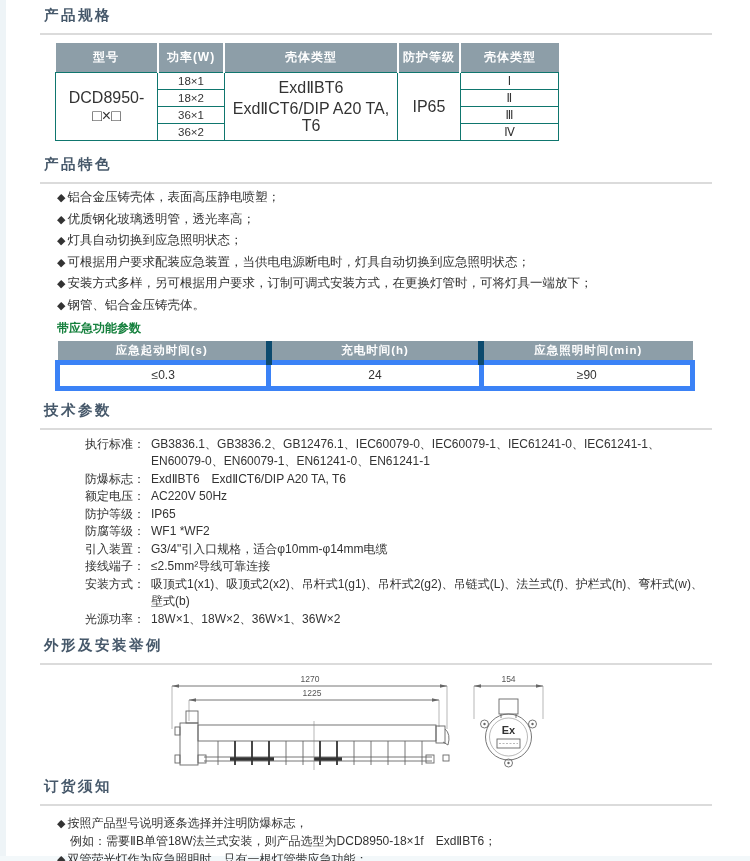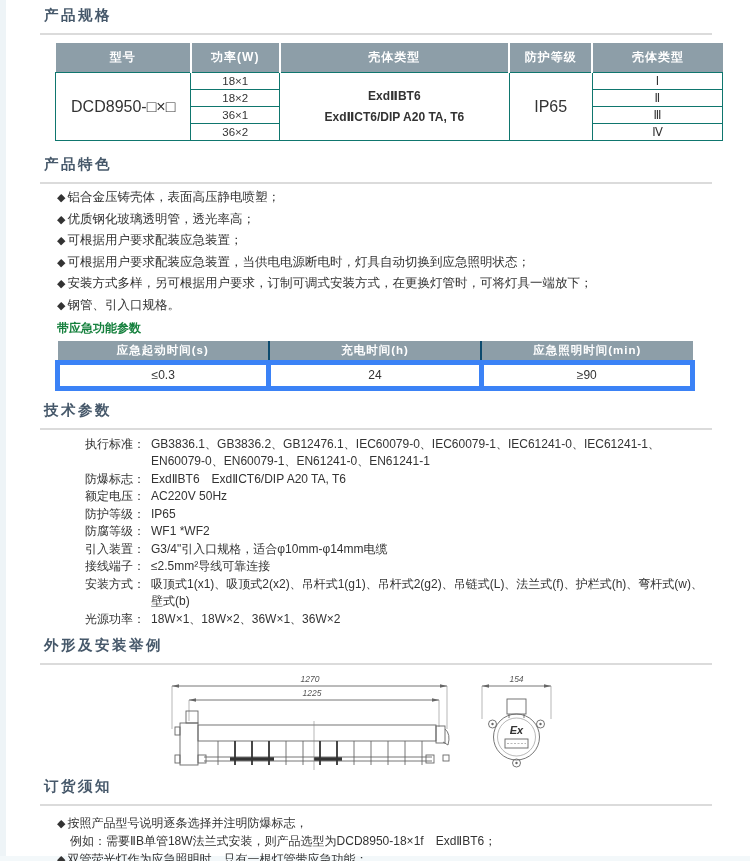--- a/index.html
+++ b/index.html
@@ -16,59 +16,59 @@
   .content{position:absolute;left:40px;top:0;width:672px;padding-top:6px;}
 
   .sec-title{
     font-size:14.5px;font-weight:bold;color:#46586a;
     letter-spacing:2.5px;padding:0 0 8px 4px;
     border-bottom:2px solid #dbdbdb;
   }
 
   
   table{border-collapse:collapse;text-align:center;}
-  .spec-table{width:668px;margin:8px 0 0 15px;font-size:11.5px;}
+  .spec-table{width:504px;margin:8px 0 0 15px;font-size:11.5px;}
   .spec-table th{
     background:#8d9ea8;color:#fff;font-weight:bold;
     height:27px;font-size:12px;letter-spacing:1px;
     border-right:2px solid #fff;
   }
   .spec-table th:last-child{border-right:none;}
   .spec-table td{
     border:1px solid #0f766e;height:16px;padding:0 2px;color:#333;
   }
   .spec-table{border-bottom:1px solid #bfc4c7;}
   .spec-table .model-cell,.spec-table .ip-cell{font-size:16px;}
-  .exmark-cell div{line-height:17px;font-size:12px;font-weight:bold;}
+  .exmark-cell div{line-height:17px;font-size:16px;}
   .exmark-cell div:first-child{margin-bottom:4px;}
 
   
   .features{margin:6px 0 0 17px;}
   .feat{display:flex;align-items:flex-start;font-size:12.5px;line-height:15px;margin-bottom:6.5px;}
   .bullet{font-size:11px;line-height:15px;margin-right:2px;}
 
   
   .em-label{margin:8px 0 0 17px;font-size:12px;font-weight:bold;color:#15803d;line-height:14px;}
   .em-table{width:640px;margin:6px 0 0 15px;}
   .em-table th{
     background:#8d9ea8;color:#fff;font-weight:bold;height:17px;
-    font-size:11.5px;border-right:2px solid #0c4a6e;letter-spacing:1px;
+    font-size:11.5px;border-right:6px solid #0c4a6e;letter-spacing:1px;
   }
   .em-table th:last-child{border-right:none;}
   .em-table td{border:5px solid #3b82f6;height:19px;font-size:12px;}
   .em-table{border-bottom:1px solid #bfc4c7;}
 
   
   .tech-params{margin:6px 0 0 17px;}
   .param{display:flex;font-size:12px;line-height:17.5px;}
   .plabel{flex:0 0 66px;white-space:nowrap;margin-left:28px;}
   .pvalue{flex:1;}
 
   
-  .drawing{display:flex;gap:20px;margin:8px 0 0 122px;align-items:flex-start;font-style:italic;}
+  .drawing{display:flex;gap:12px;margin:8px 0 0 122px;align-items:flex-start;}
   .drawing svg{display:block;}
   .dwg-line{stroke:#666;stroke-width:0.9;fill:none;}
   .dwg-thin{stroke:#888;stroke-width:0.6;fill:none;}
   .dwg-thick{stroke:#333;stroke-width:1.8;fill:none;}
   .dwg-band{stroke:#333;stroke-width:3.5;fill:none;}
   .dim-text{font-size:8.5px;fill:#555;font-family:"Liberation Sans","DejaVu Sans",sans-serif;}
   .ex-text{font-size:11px;font-weight:bold;fill:#333;font-family:"Liberation Sans","DejaVu Sans",sans-serif;}
   .arrow{fill:#666;}
 
   
@@ -129,33 +129,33 @@
     <div class="feat">
         <span class="bullet">◆</span>
         <span>铝合金压铸壳体，表面高压静电喷塑；</span>
       </div>
     <div class="feat">
         <span class="bullet">◆</span>
         <span>优质钢化玻璃透明管，透光率高；</span>
       </div>
     <div class="feat">
         <span class="bullet">◆</span>
-        <span>可根据用户要求配装应急装置；</span>
+        <span>灯具自动切换到应急照明状态；</span>
       </div>
     <div class="feat">
         <span class="bullet">◆</span>
         <span>可根据用户要求配装应急装置，当供电电源断电时，灯具自动切换到应急照明状态；</span>
       </div>
     <div class="feat">
         <span class="bullet">◆</span>
         <span>安装方式多样，另可根据用户要求，订制可调式安装方式，在更换灯管时，可将灯具一端放下；</span>
       </div>
     <div class="feat">
         <span class="bullet">◆</span>
-        <span>钢管、引入口规格。</span>
+        <span>钢管、铝合金压铸壳体。</span>
       </div>
   </div>
 
   <div class="em-label">带应急功能参数</div>
 
   <table class="em-table">
     <thead>
       <tr>
         <th style="width:33.3%">应急起动时间(s)</th>
         <th style="width:33.4%">充电时间(h)</th>

